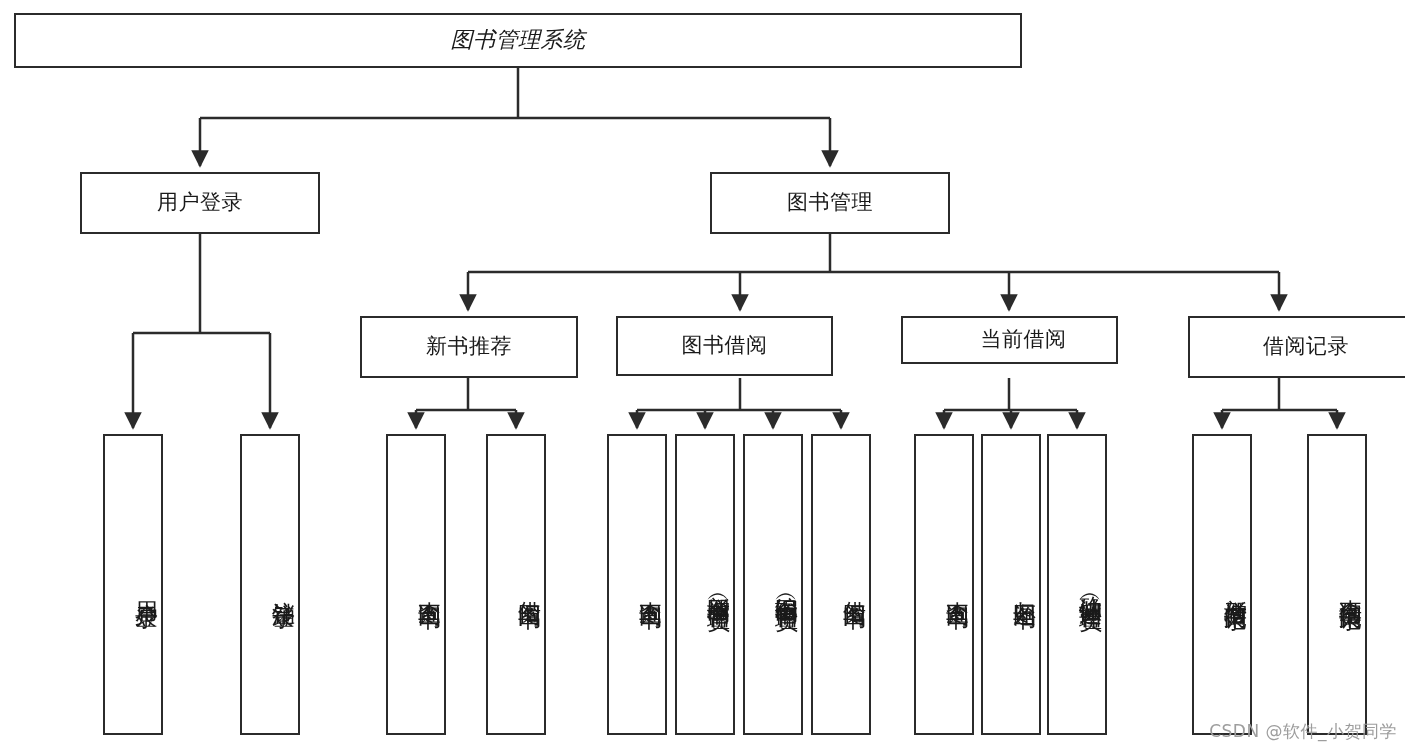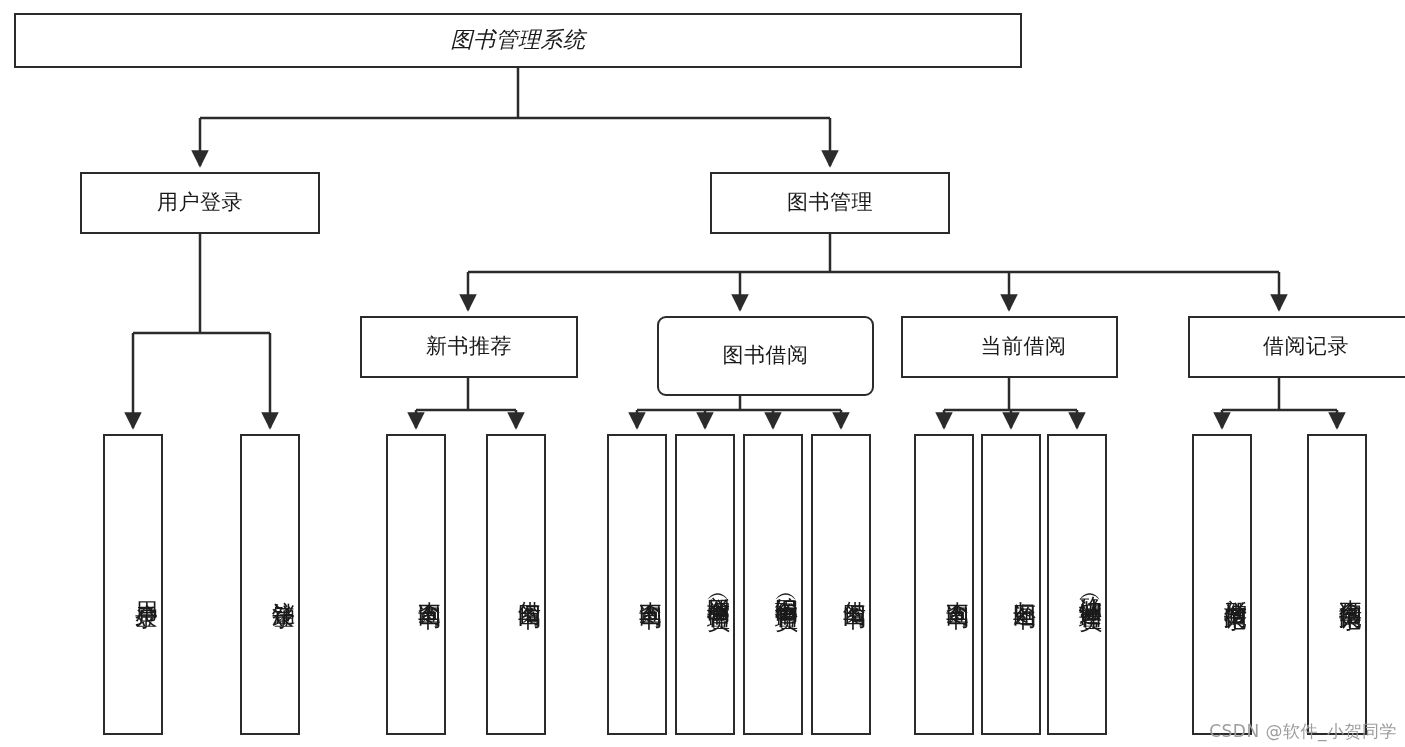--- a/index.html
+++ b/index.html
@@ -132,24 +132,24 @@
   <div class="node horiz" style="left:80px; top:172px; width:240px; height:62px;">
     <span>用户登录</span>
   </div>
   <div class="node horiz" style="left:360px; top:316px; width:218px; height:62px;">
     <span>新书推荐</span>
   </div>
 
   <div class="node horiz" style="left:710px; top:172px; width:240px; height:62px;">
     <span>图书管理</span>
   </div>
-  <div class="node horiz" style="left:657px; top:316px; width:217px; height:80px;border-radius:9px;">
+  <div class="node horiz" style="left:616px; top:316px; width:217px; height:60px;">
     <span>图书借阅</span>
   </div>
-  <div class="node horiz" style="left:901px; top:316px; width:217px; height:62px;padding-left:28px;">
+  <div class="node horiz" style="left:901px; top:316px; width:217px; height:48px;padding-left:28px;">
     <span>当前借阅</span>
   </div>
   <div class="node horiz" style="left:1188px; top:316px; width:236px; height:62px;">
     <span>借阅记录</span>
   </div>
 
   <div class="node vert" style="left:103px; top:434px; width:60px; height:301px;">
     <span class="vtext">用户登录</span>
   </div>
   <div class="node vert" style="left:240px; top:434px; width:60px; height:301px;">

